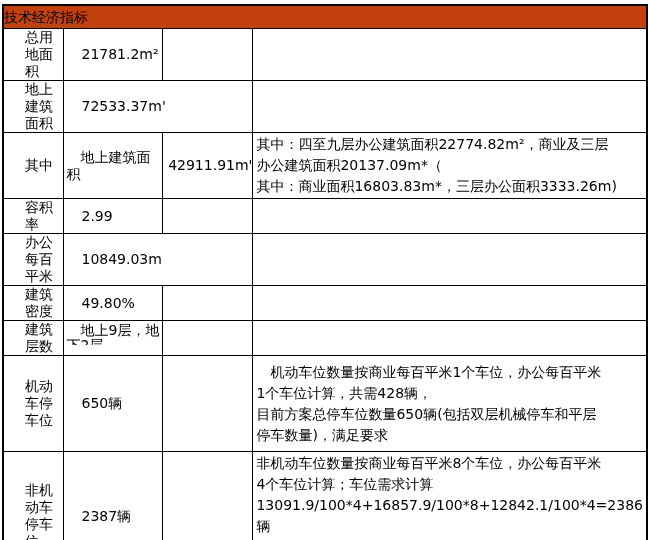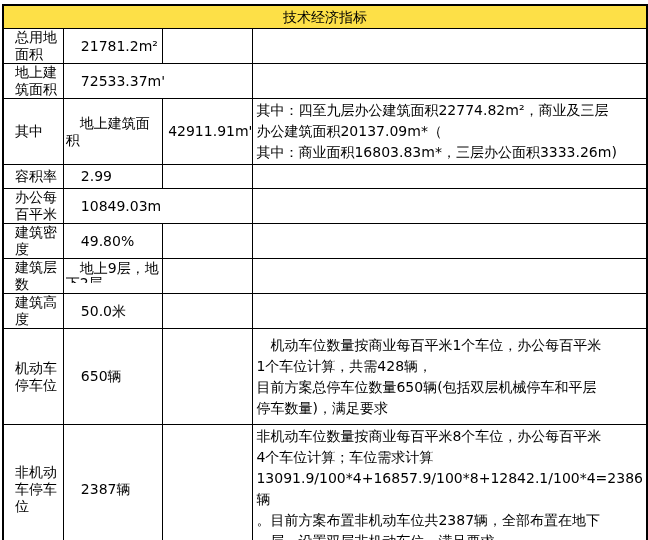--- a/index.html
+++ b/index.html
@@ -24,26 +24,25 @@
   }
   td {
     border: 1px solid #000000;
     padding: 0;
     vertical-align: middle;
     overflow: hidden;
     font-size: 14px;
     line-height: 17px;
   }
   .hdr {
-    background: #fde047;
-    text-align: center;
+    background: #c2410c;
     height: 22px;
   }
   .lab {
-    padding-left: 11px;
+    padding-left: 21px;
     border-radius: 10px;
   }
   .val {
     padding-left: 17px;
     white-space: pre-line;
   }
   .sub {
     padding-left: 2px;
     white-space: pre-line;
   }
@@ -128,26 +127,20 @@
 
     <tr style="height:23px">
       <td class="lab">建筑层数</td>
       <td class="clipcell">
         <div class="clip2">　地上9层，地下2层</div>
       </td>
       <td></td>
       <td></td>
     </tr>
 
-    <tr style="height:22px">
-      <td class="lab">建筑高度</td>
-      <td class="val">50.0米</td>
-      <td></td>
-      <td></td>
-    </tr>
 
     <tr style="height:96px">
       <td class="lab">机动车停车位</td>
       <td class="val">650辆</td>
       <td></td>
       <td class="rem">　机动车位数量按商业每百平米1个车位，办公每百平米
 1个车位计算，共需428辆，
 目前方案总停车位数量650辆(包括双层机械停车和平层
 停车数量)，满足要求</td>
     </tr>

